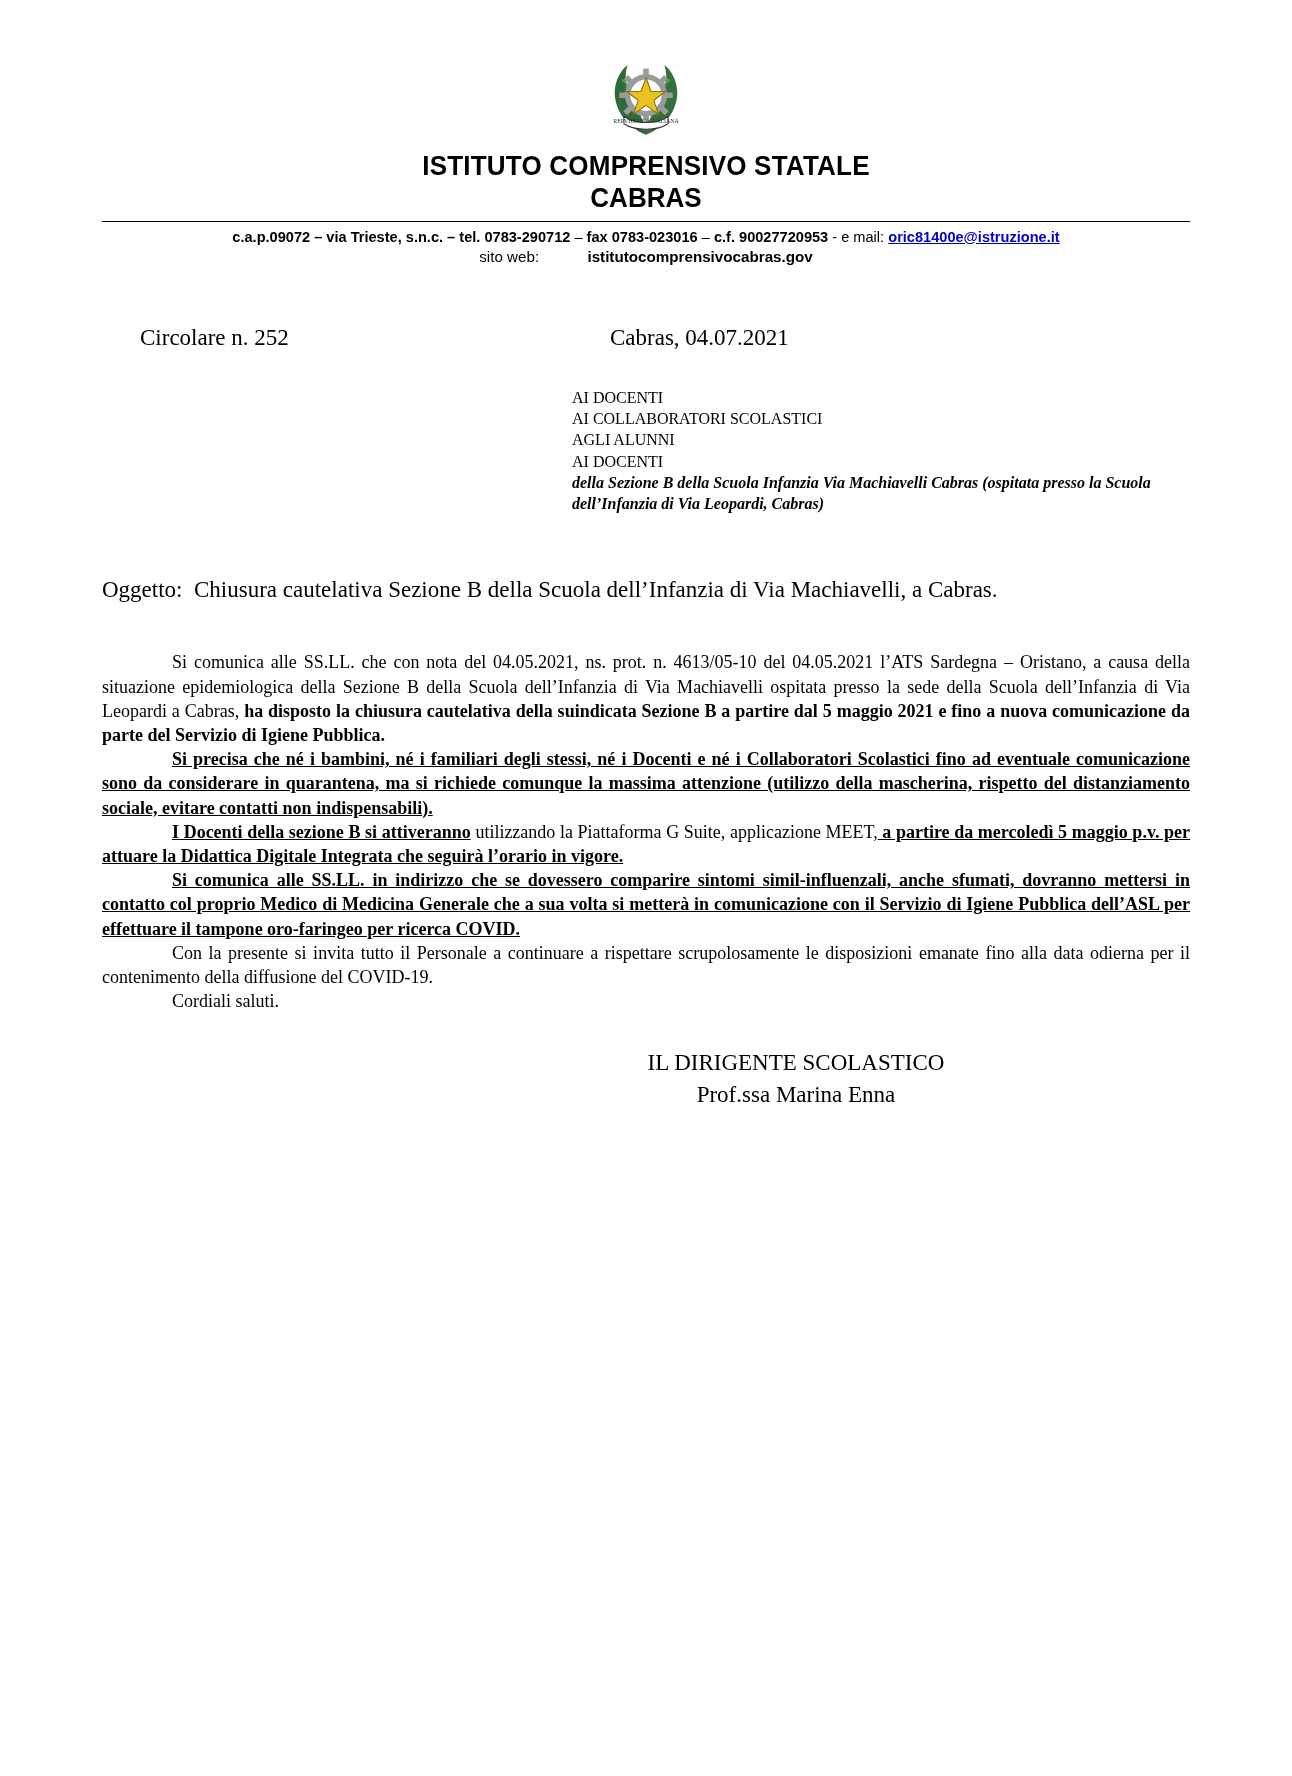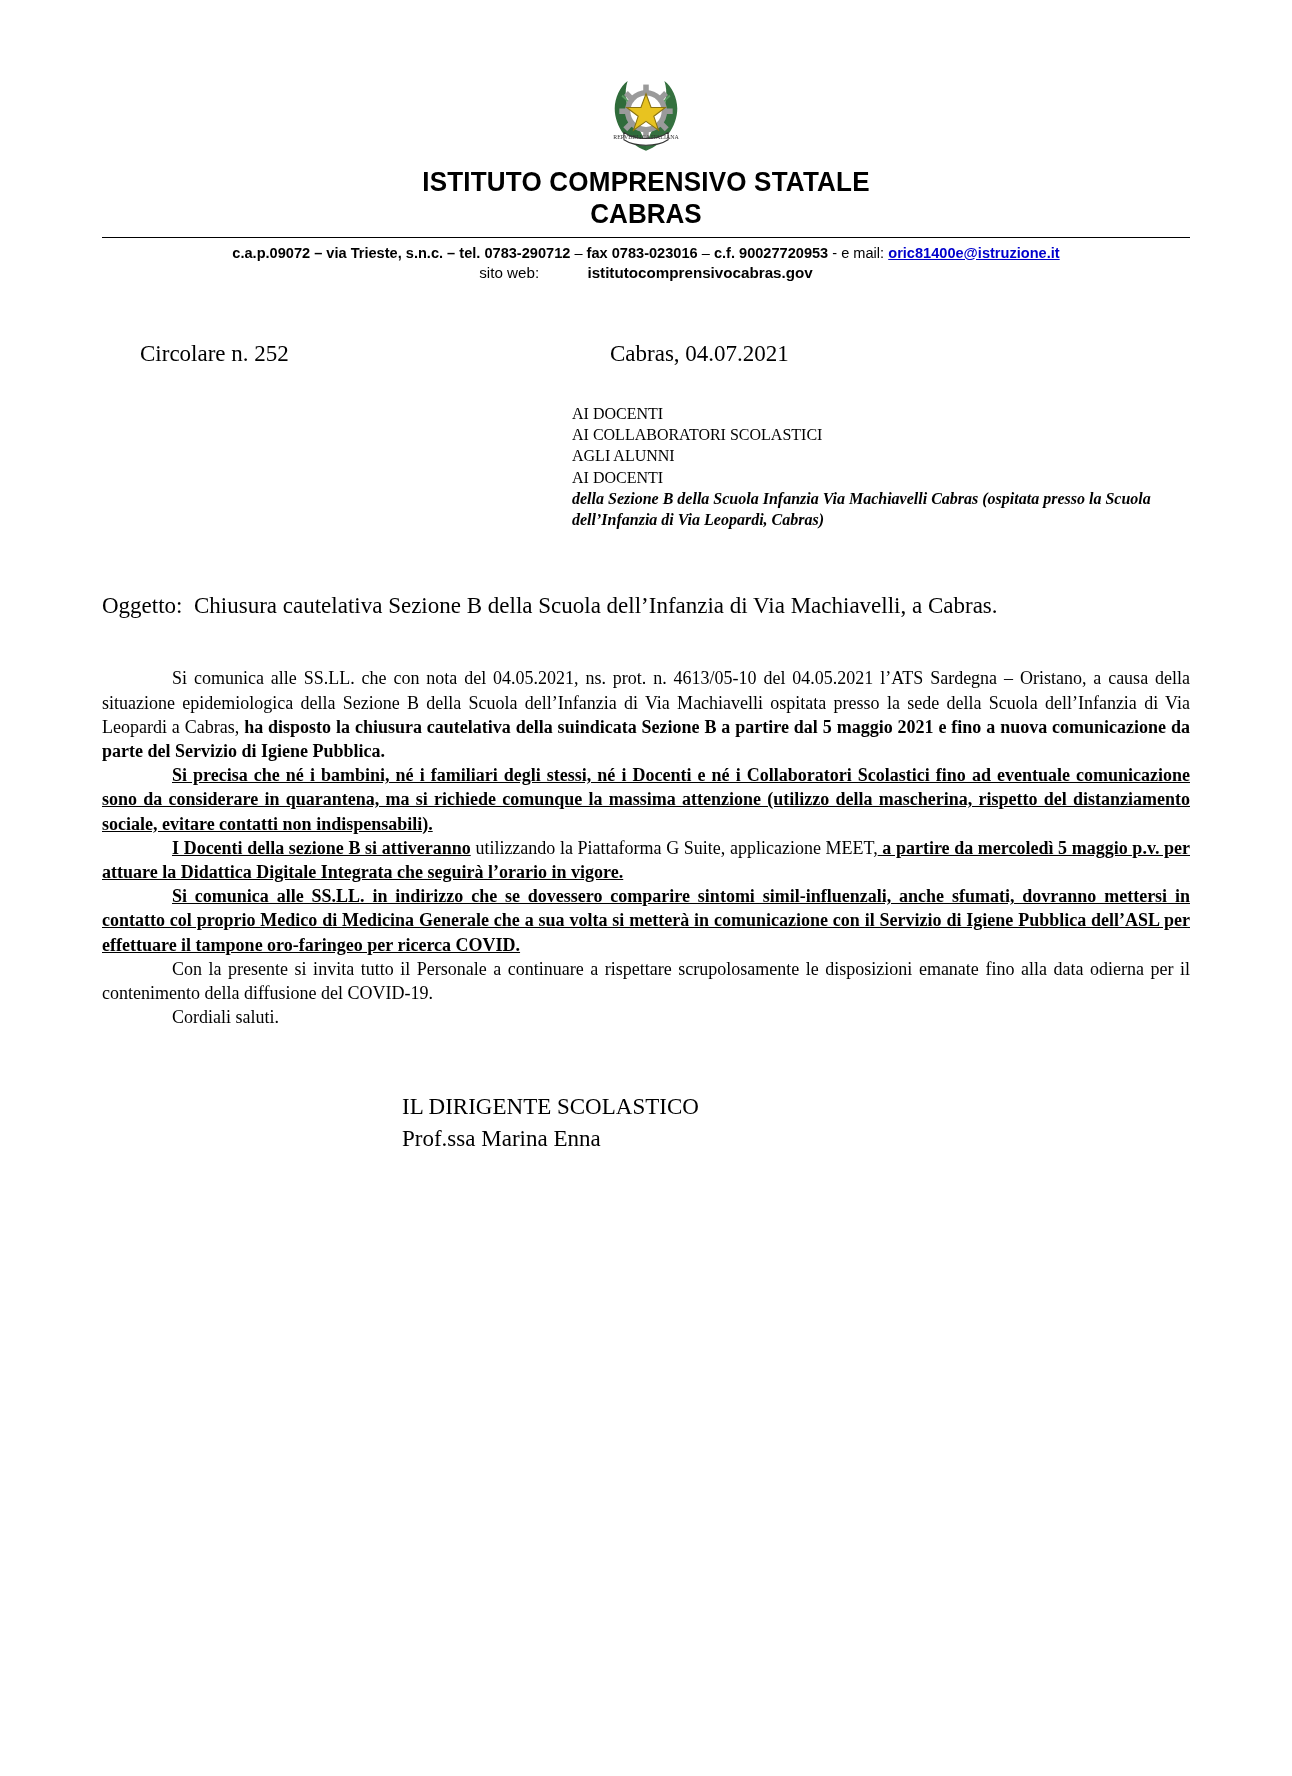--- a/index.html
+++ b/index.html
@@ -11,21 +11,21 @@
     font-family: "Liberation Serif", "DejaVu Serif", serif;
     color: #000000;
   }
   .page {
     position: relative;
     width: 1292px;
     height: 1466px;
     margin: 0 auto;
     background: #ffffff;
     box-sizing: border-box;
-    padding: 16px 102px;
+    padding: 0 102px;
     overflow: hidden;
   }
 
   
   .letterhead {
     padding-top: 52px;
     text-align: center;
   }
   .emblem {
     width: 92px;
@@ -108,21 +108,22 @@
   }
   .body-text p {
     margin: 0;
     text-indent: 70px;
   }
   .b  { font-weight: bold; }
   .bu { font-weight: bold; text-decoration: underline; }
 
   
   .signature {
-    margin-top: 62px;
+    margin-top: 34px;
+    text-align: center;
     font-size: 23px;
     line-height: 1.36;
     padding-left: 300px;
   }
 </style>
 </head>
 <body>
 
 <div class="page">
 

